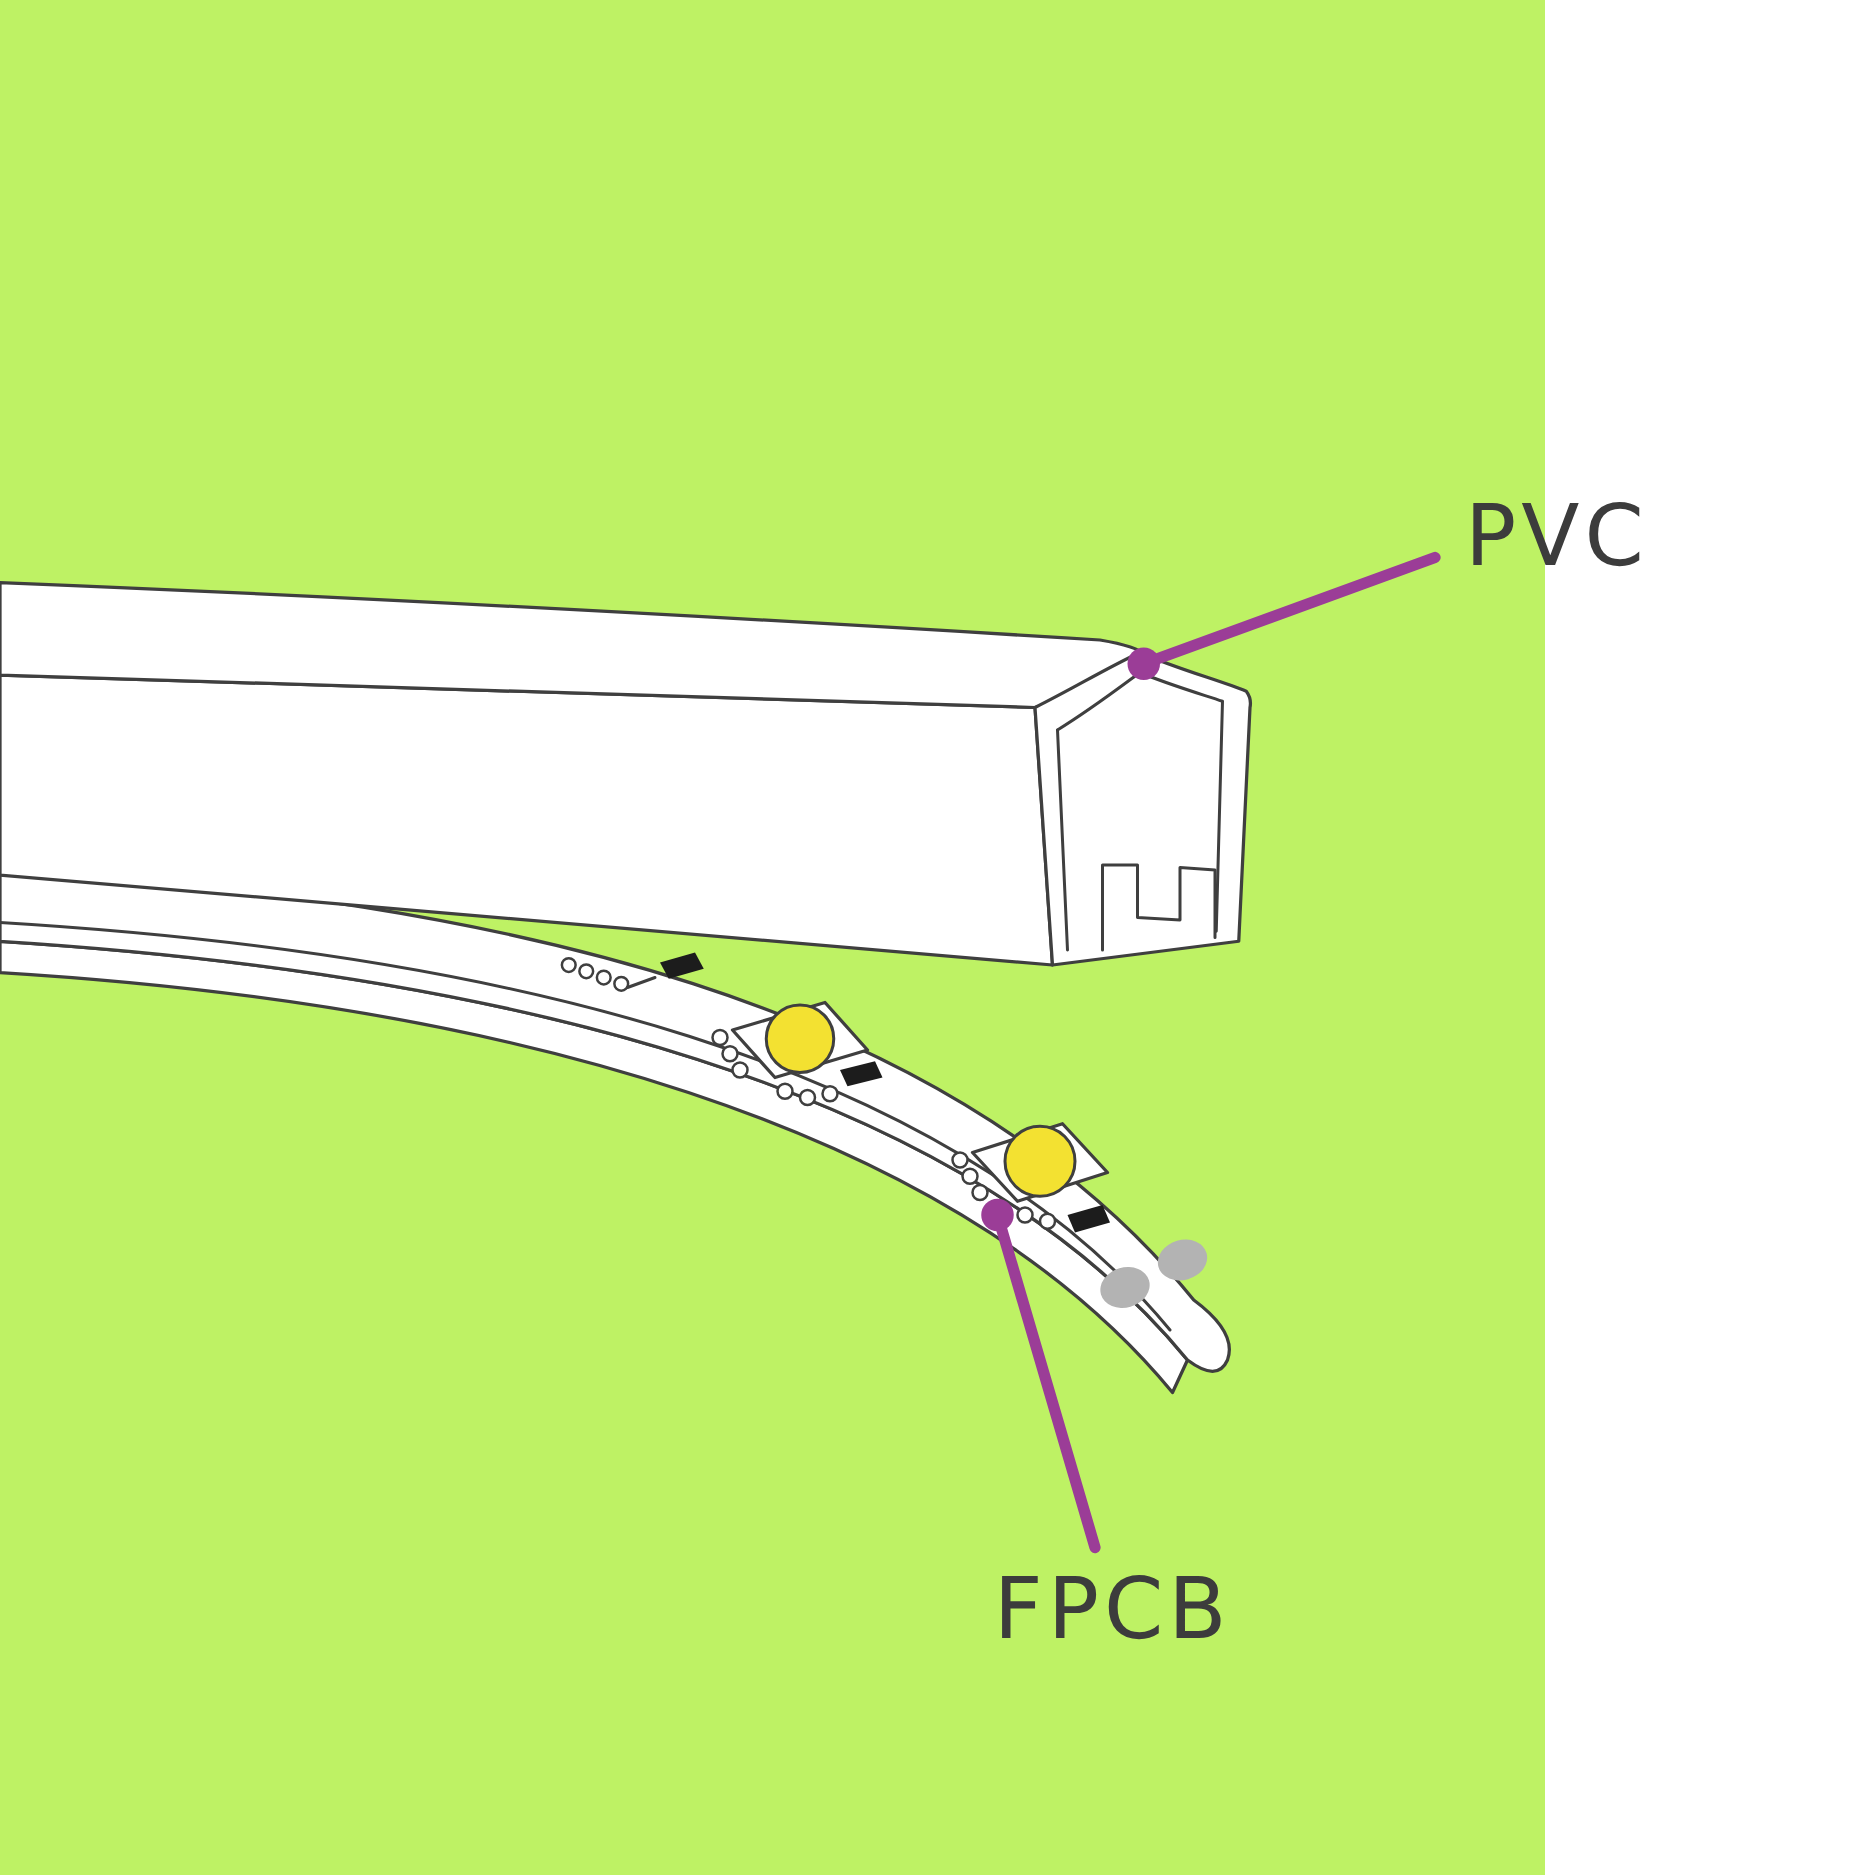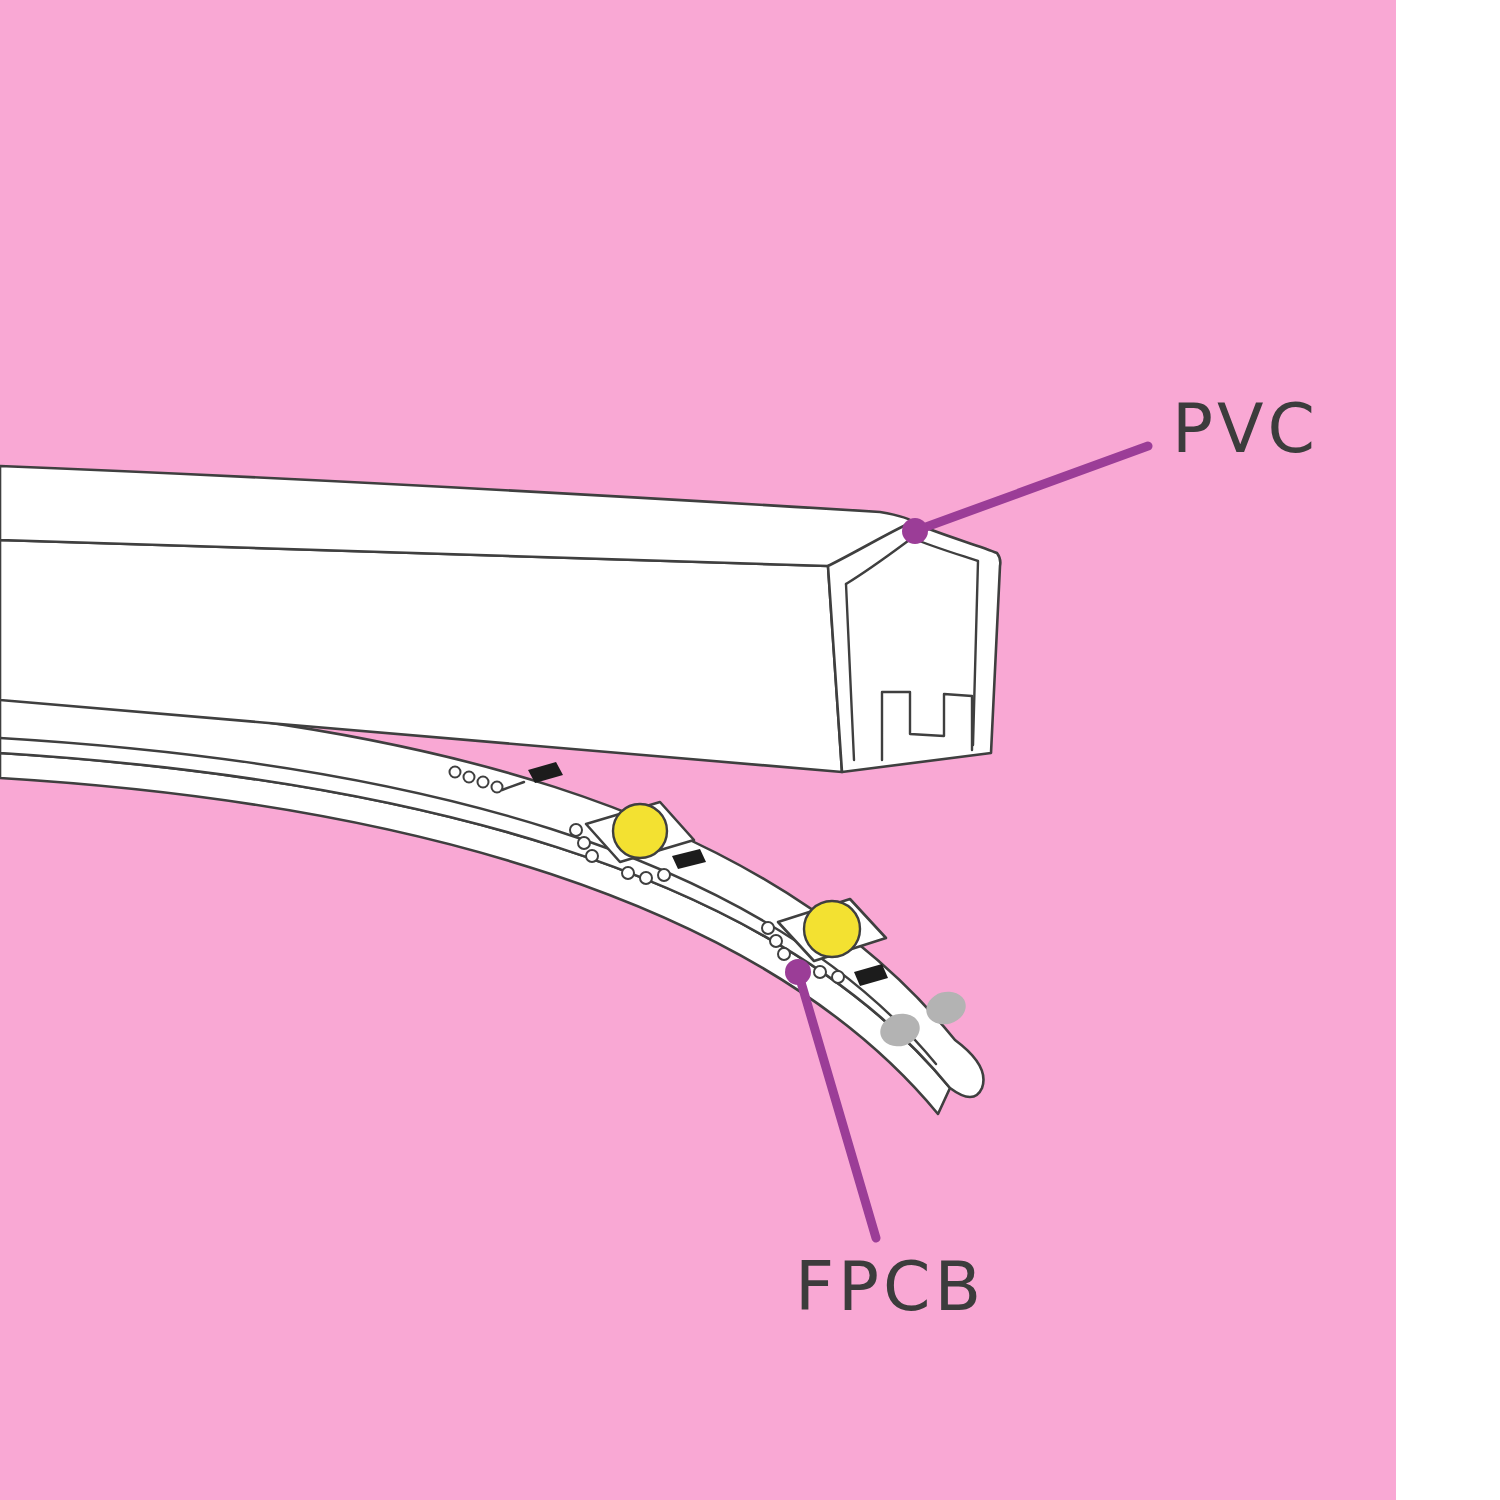--- a/index.html
+++ b/index.html
@@ -1,20 +1,20 @@
 <!DOCTYPE html>
 <html><head>
 <meta charset="utf-8">
 <style>
   html, body { margin: 0; padding: 0; background: #ffffff; }
   .canvas {
     position: relative;
-    width: 1396px;
+    width: 1236px;
     height: 1500px;
-    background: #f9a8d4;
+    background: #bef264;
     font-family: "DejaVu Sans", "Liberation Sans", sans-serif;
   }
   svg { display: block; }
   .line-art {
     fill: #ffffff;
     stroke: #3f3f3f;
     stroke-width: 2.6;
     stroke-linejoin: round;
     stroke-linecap: round;
   }

